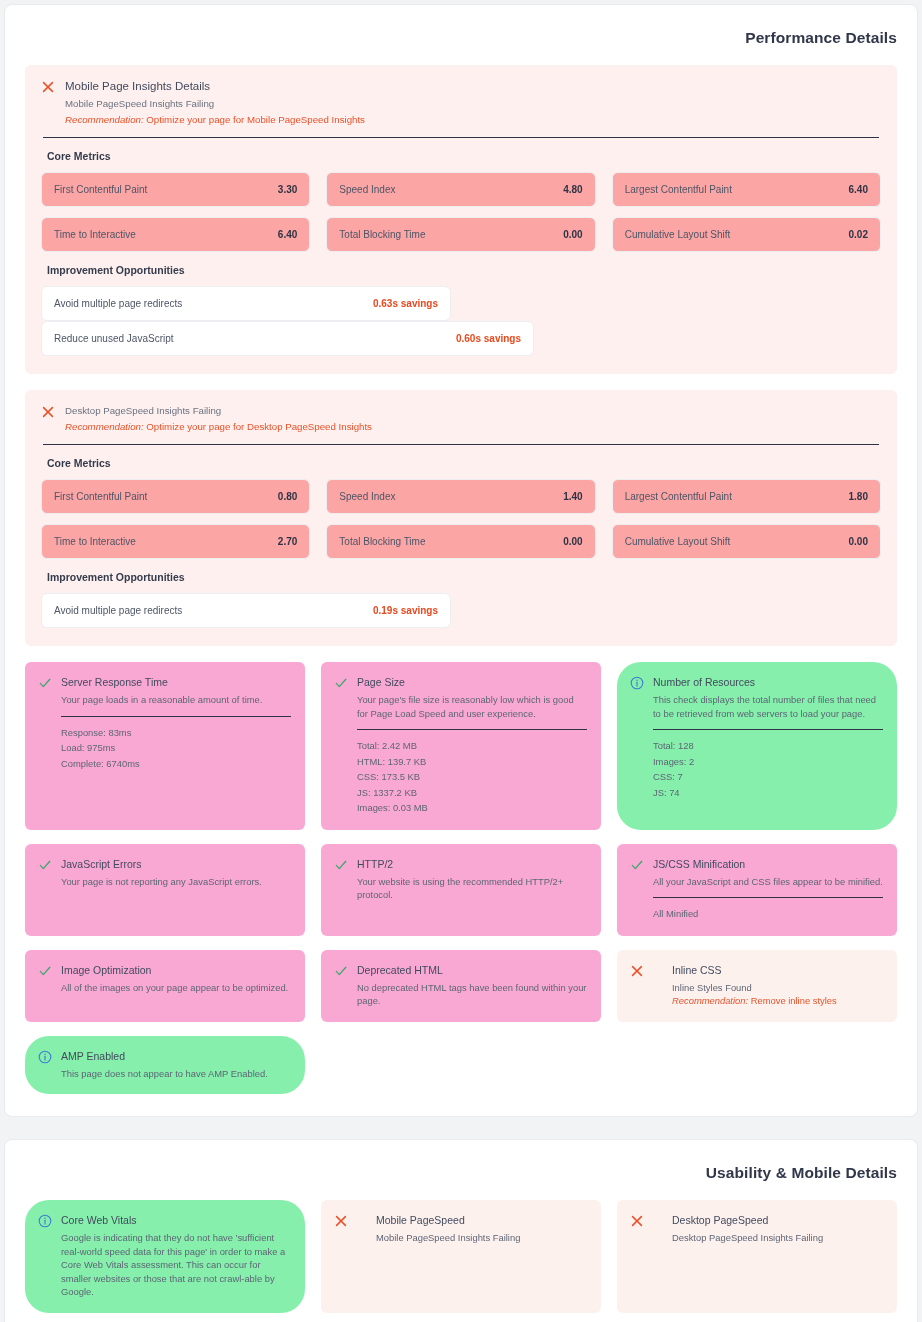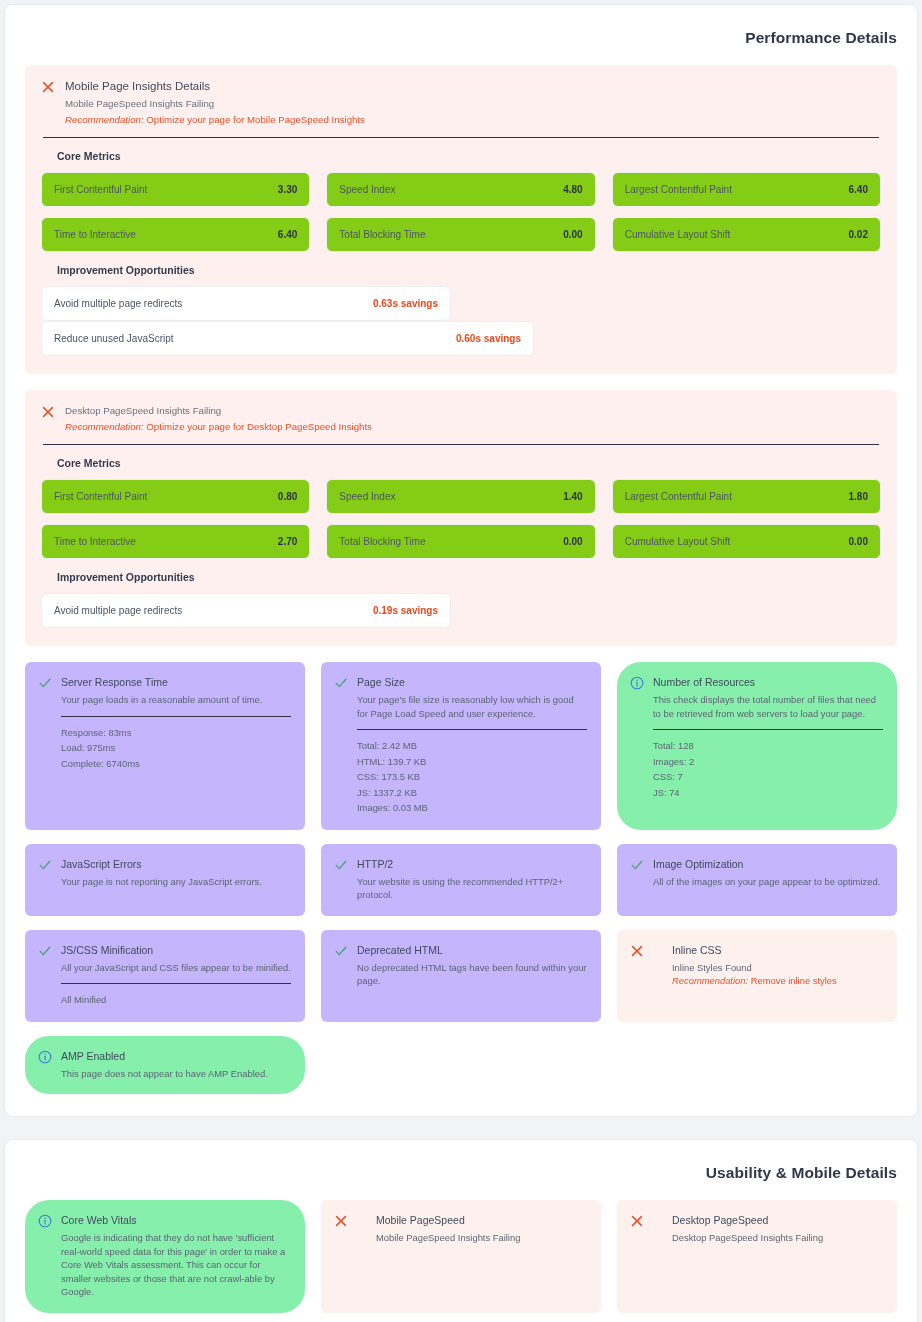--- a/index.html
+++ b/index.html
@@ -66,30 +66,30 @@
   .hr-dark {
     border: 0;
     border-top: 1.3px solid #2d3344;
     margin: 10px 2px 0 2px;
   }
 
   .sect-label {
     font-size: 10.5px;
     font-weight: bold;
     color: #343b4d;
-    margin: 12px 0 10px 16px;
+    margin: 12px 0 10px 6px;
   }
 
   .metrics-grid {
     display: grid;
     grid-template-columns: repeat(3, 1fr);
     gap: 10px 16px;
   }
   .metric {
-    background: #84cc16;
+    background: #fca5a5;
     border: 1px solid #eceef1;
     border-radius: 6px;
     padding: 11px 12px;
     display: flex;
     align-items: center;
     justify-content: space-between;
   }
   .metric-label { font-size: 10px; color: #4d5566; }
   .metric-value { font-size: 10px; font-weight: bold; color: #2d3344; }
 
@@ -115,21 +115,21 @@
     gap: 14px 16px;
     margin-top: 2px;
   }
   .card {
     border-radius: 6px;
     padding: 13px 14px 14px 13px;
     display: flex;
     gap: 9px;
     align-items: flex-start;
   }
-  .card.pass { background: #c4b5fd; }
+  .card.pass { background: #f9a8d4; }
   .card.fail { background: #fdf1ee; gap: 28px; }
   .card.info { background: #86efac; border-radius: 24px; }
 
   .card-body { flex: 1; min-width: 0; }
   .card-title {
     font-size: 10.5px;
     color: #424a5e;
     line-height: 14px;
     margin-bottom: 4px;
   }
@@ -349,46 +349,46 @@
             <div class="card-desc">Your website is using the recommended HTTP/2+ protocol.</div>
           </div>
         </div>
         <div class="card pass row-med">
           <span class="icon">
             <svg width="14" height="14" viewBox="0 0 14 14">
               <path d="M2.3 7.4 L5.3 10.6 L11.8 3.2" fill="none" stroke="#3fa86a" stroke-width="1.3" stroke-linecap="round" stroke-linejoin="round"></path>
             </svg>
           </span>
           <div class="card-body">
-            <div class="card-title">Image Optimization</div>
-            <div class="card-desc">All of the images on your page appear to be optimized.</div>
-          </div>
-        </div>
-        <div class="card pass row-med">
-          <span class="icon">
-            <svg width="14" height="14" viewBox="0 0 14 14">
-              <path d="M2.3 7.4 L5.3 10.6 L11.8 3.2" fill="none" stroke="#3fa86a" stroke-width="1.3" stroke-linecap="round" stroke-linejoin="round"></path>
-            </svg>
-          </span>
-          <div class="card-body">
             <div class="card-title">JS/CSS Minification</div>
             <div class="card-desc">All your JavaScript and CSS files appear to be minified.</div>
             <hr class="card-hr">
             <div class="card-stats">
               <div class="card-stat">All Minified</div>
             </div>
           </div>
         </div>
         <div class="card pass row-med">
           <span class="icon">
             <svg width="14" height="14" viewBox="0 0 14 14">
               <path d="M2.3 7.4 L5.3 10.6 L11.8 3.2" fill="none" stroke="#3fa86a" stroke-width="1.3" stroke-linecap="round" stroke-linejoin="round"></path>
             </svg>
           </span>
           <div class="card-body">
+            <div class="card-title">Image Optimization</div>
+            <div class="card-desc">All of the images on your page appear to be optimized.</div>
+          </div>
+        </div>
+        <div class="card pass row-med">
+          <span class="icon">
+            <svg width="14" height="14" viewBox="0 0 14 14">
+              <path d="M2.3 7.4 L5.3 10.6 L11.8 3.2" fill="none" stroke="#3fa86a" stroke-width="1.3" stroke-linecap="round" stroke-linejoin="round"></path>
+            </svg>
+          </span>
+          <div class="card-body">
             <div class="card-title">Deprecated HTML</div>
             <div class="card-desc">No deprecated HTML tags have been found within your page.</div>
           </div>
         </div>
         <div class="card fail row-short">
           <span class="icon">
             <svg width="14" height="14" viewBox="0 0 14 14">
               <path d="M2.6 2.6 L11.4 11.4 M11.4 2.6 L2.6 11.4" fill="none" stroke="#e8522a" stroke-width="1.5" stroke-linecap="round"></path>
             </svg>
           </span>

